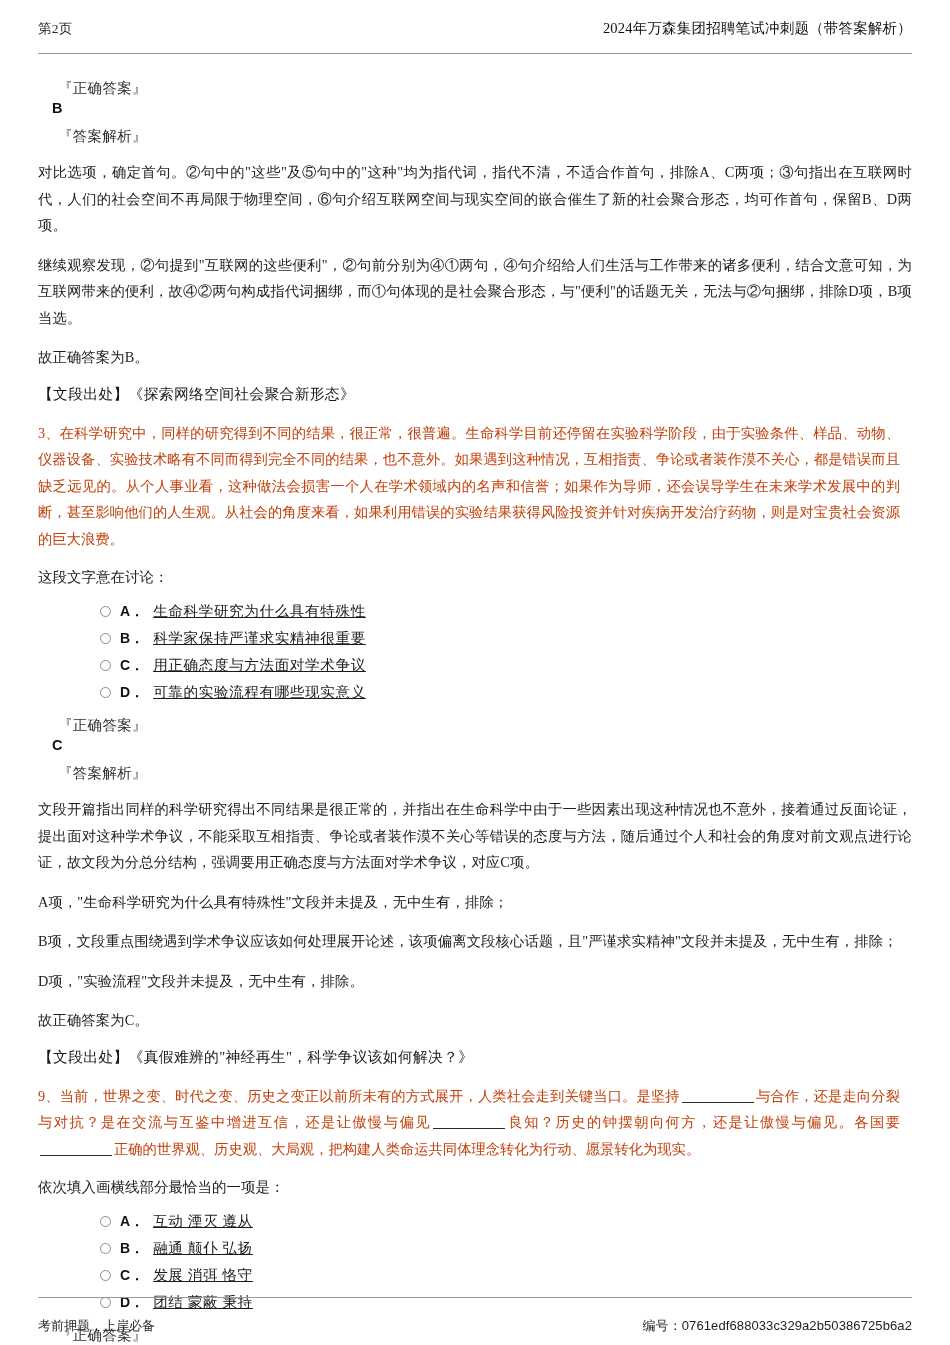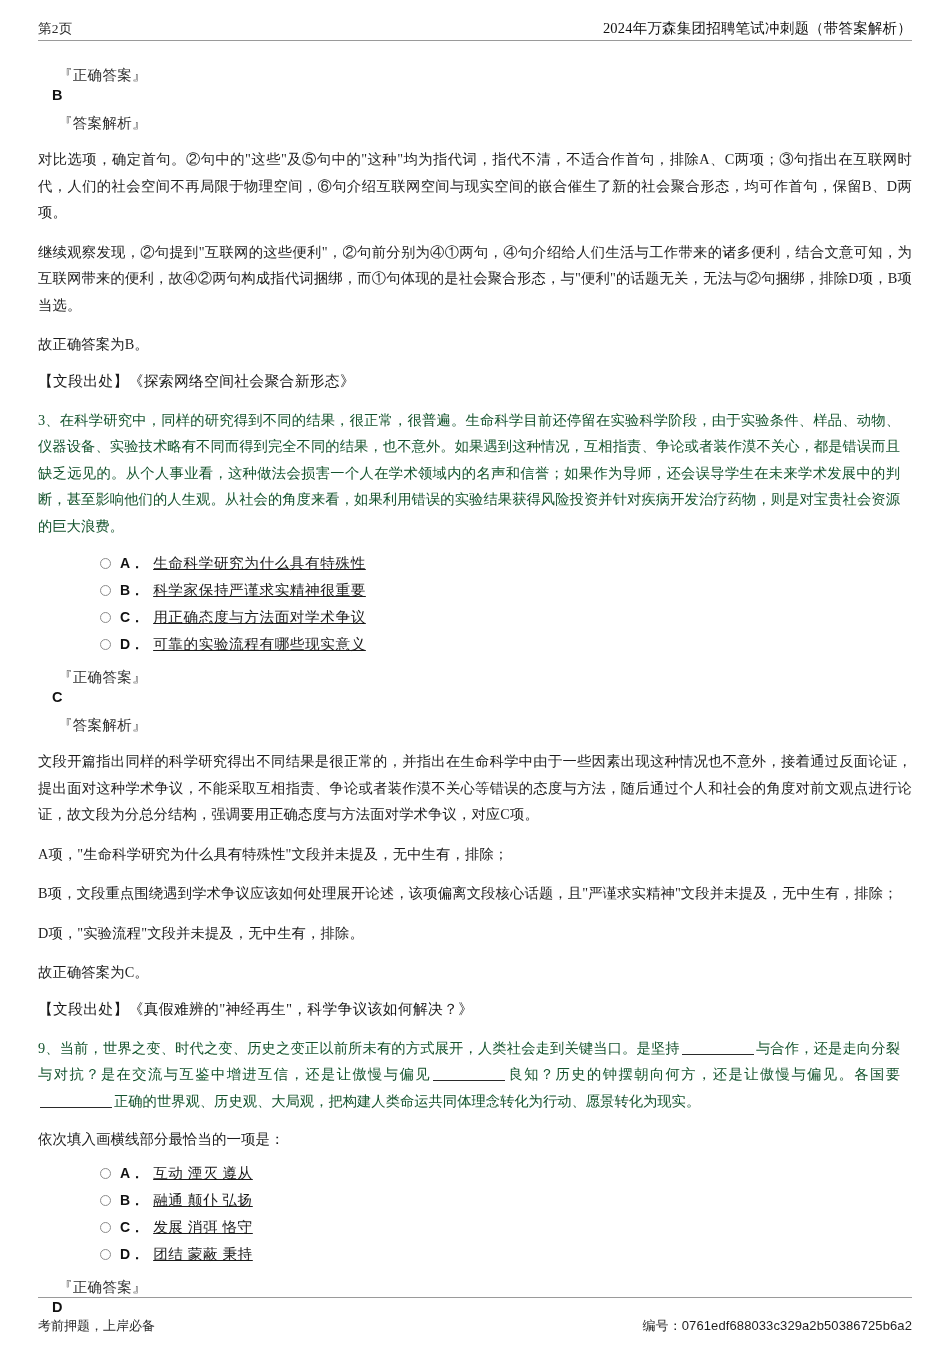--- a/index.html
+++ b/index.html
@@ -24,21 +24,21 @@
     padding: 0 38px;
   }
 
   
   .running-header {
     display: flex;
     align-items: flex-end;
     justify-content: space-between;
     height: 30px;
     border-bottom: 1px solid #9a9a9a;
-    padding-bottom: 2px;
+    padding-bottom: 15px;
     margin-top: 8px;
     gap: 20px;
   }
   .header-left {
     font-size: 13.5px;
     color: #2b2b2b;
     letter-spacing: 0.2px;
   }
   .header-right {
     font-size: 14.5px;
@@ -86,21 +86,21 @@
     color: #1a1a1a;
     letter-spacing: 0.3px;
   }
 
   .question-stem {
     font-size: 14.3px;
     line-height: 26.5px;
     text-align: justify;
     text-justify: inter-ideograph;
     margin: 16px 12px 0 0;
-    color: #14532d;
+    color: #c2410c;
   }
 
   .prompt-line {
     font-size: 14.5px;
     margin: 16px 0 0 0;
     color: #1d1d1d;
   }
 
   
   .options {
@@ -190,20 +190,21 @@
       <p class="para">继续观察发现，②句提到"互联网的这些便利"，②句前分别为④①两句，④句介绍给人们生活与工作带来的诸多便利，结合文意可知，为互联网带来的便利，故④②两句构成指代词捆绑，而①句体现的是社会聚合形态，与"便利"的话题无关，无法与②句捆绑，排除D项，B项当选。</p>
       <p class="para">故正确答案为B。</p>
 
       <div class="source-line">
         <span>【文段出处】</span><span>《探索网络空间社会聚合新形态》</span>
       </div>
     </div>
 
     <div class="block">
       <p class="question-stem">3、在科学研究中，同样的研究得到不同的结果，很正常，很普遍。生命科学目前还停留在实验科学阶段，由于实验条件、样品、动物、仪器设备、实验技术略有不同而得到完全不同的结果，也不意外。如果遇到这种情况，互相指责、争论或者装作漠不关心，都是错误而且缺乏远见的。从个人事业看，这种做法会损害一个人在学术领域内的名声和信誉；如果作为导师，还会误导学生在未来学术发展中的判断，甚至影响他们的人生观。从社会的角度来看，如果利用错误的实验结果获得风险投资并针对疾病开发治疗药物，则是对宝贵社会资源的巨大浪费。</p>
+      <p class="prompt-line">这段文字意在讨论：</p>
 
       <div class="options">
         <div class="option-row">
           <span class="radio"></span>
           <span class="opt-key">A．</span>
           <span class="opt-text">生命科学研究为什么具有特殊性</span>
         </div>
         <div class="option-row">
           <span class="radio"></span>
           <span class="opt-key">B．</span>

